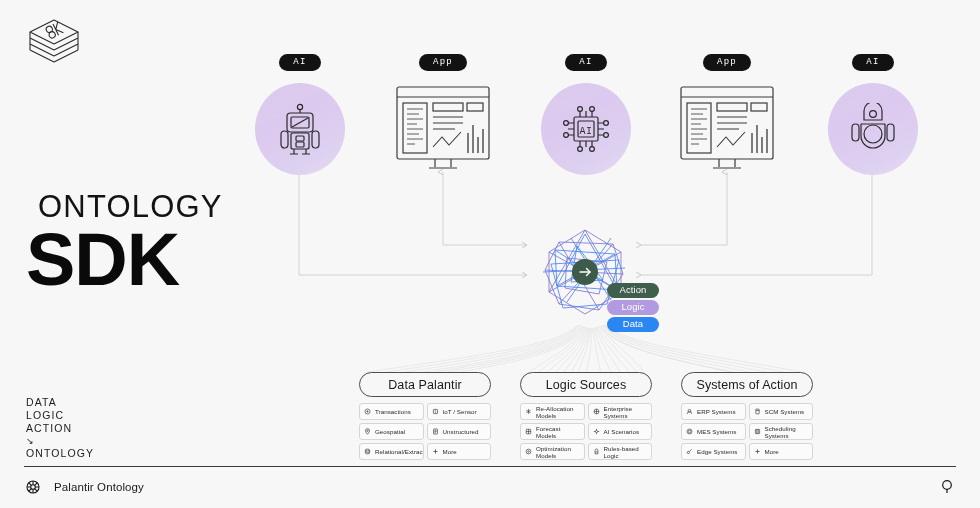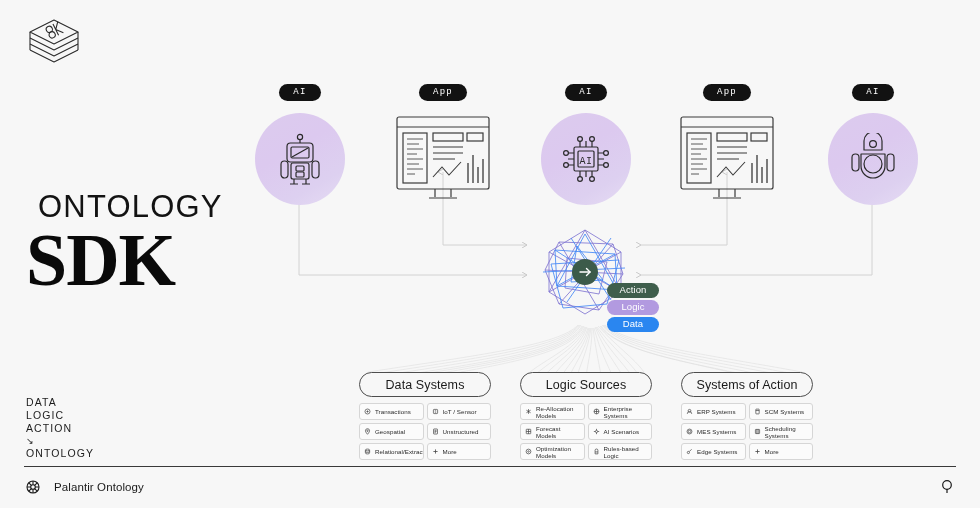--- a/index.html
+++ b/index.html
@@ -17,42 +17,42 @@
   #logo { position:absolute; left:26px; top:16px; width:56px; height:50px; }
 
   
   #title-block { position:absolute; left:26px; top:190px; }
   #title-ontology {
     font-size:31px; letter-spacing:1.2px; font-weight:300;
     line-height:34px; color:#131313;margin-left:12px;
   }
   #title-sdk {
     font-size:74px; font-weight:700; letter-spacing:-1px;
-    line-height:68px; color:#0a0a0a; margin-top:2px;font-family:Liberation Serif, serif;
+    line-height:68px; color:#0a0a0a; margin-top:2px;
   }
 
   
   #keywords {
     position:absolute; left:26px; top:396px;
     font-size:10.5px; letter-spacing:1.1px; line-height:13px;
     color:#1c1c1c; font-weight:500;
   }
   #keywords .arrow { font-size:9px; line-height:12px; display:block; }
 
   
   #footer-rule {
     position:absolute; left:24px; top:466px; width:932px; height:1px;
     background:#3a3a3a;
   }
   #footer { position:absolute; left:26px; top:480px; display:flex; align-items:center; gap:14px; }
   #footer-label { font-size:11.5px; color:#1a1a1a; letter-spacing:.1px; }
   #footer-mark { position:absolute; right:26px; top:479px; }
 
   
-  .device { position:absolute; top:50px; text-align:center;margin-top:30px; }
+  .device { position:absolute; top:50px; text-align:center; }
   .pill {
     display:inline-block; background:#121212; color:#fff;
     font-family:"Liberation Mono", monospace;
     font-size:9px; letter-spacing:1.3px;
     padding:3px 14px 4px; border-radius:9px; line-height:10px;
   }
   .device-art { margin-top:8px; height:100px; display:flex; align-items:center; justify-content:center; }
   .orb {
     width:92px; height:92px; border-radius:50%;
     background:linear-gradient(150deg,#dccbee 0%,#dcc9ef 40%,#ddd0f0 75%,#e6dcf4 100%);
@@ -369,21 +369,21 @@
     </svg>
   </div>
 
   <div id="badges">
     <div class="badge" style="background:#3f5e4c">Action</div>
     <div class="badge" style="background:#b29ae0">Logic</div>
     <div class="badge" style="background:#2a86f0">Data</div>
   </div>
 
   <div class="panel" style="left:359px;width:132px">
-    <div class="panel-head">Data Systems</div>
+    <div class="panel-head">Data Palantir</div>
     <div class="panel-grid">
       <div class="chip">
         <svg class="chip-ico" viewBox="0 0 10 10">
             <g fill="none" stroke="#444" stroke-width="1">
               <circle cx="5" cy="5" r="3.6"></circle>
               <path d="M3.4 5 L6.6 5 M5 3.4 L5 6.6"></path>
             </g>
           </svg>
         <span class="cl">Transactions</span>
       </div>

